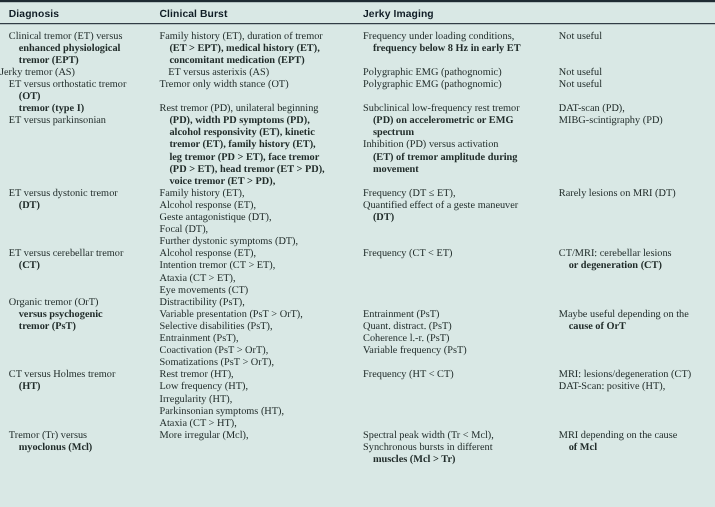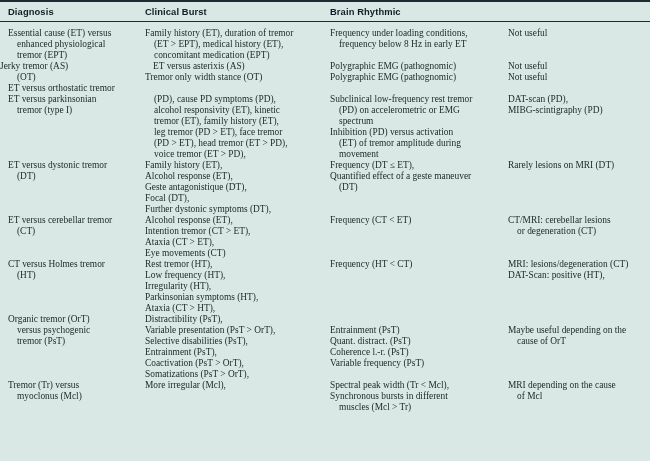--- a/index.html
+++ b/index.html
@@ -24,37 +24,37 @@
     font-family: "Liberation Sans", sans-serif;
     font-weight: bold;
     font-size: 9.5px;
     color: #101d26;
     letter-spacing: 0.1px;
   }
   .c1 { padding-left: 8px; }
   .body { padding-top: 6px; }
   .cell { font-size: 9.4px; line-height: 11px; }
   .ln { white-space: nowrap; min-height: 11px; }
-  .ln.ind { padding-left: 9px; }
+  .ln.ind { padding-left: 9px; font-weight: bold; }
 </style>
 </head>
 <body>
 
 <div class="table">
   <div class="rule top"></div>
   <div class="header row">
     <div class="cell c1 th">Diagnosis</div>
     <div class="cell c2 th">Clinical Burst</div>
-    <div class="cell c4 th">Brain Rhythmic</div>
+    <div class="cell c4 th">Jerky Imaging</div>
   </div>
   <div class="rule mid"></div>
   <div class="body" id="table-body">
       <div class="row">
         <div class="cell c1">
-          <div class="ln">Essential cause (ET) versus</div>
+          <div class="ln">Clinical tremor (ET) versus</div>
           <div class="ln ind">enhanced physiological</div>
           <div class="ln ind">tremor (EPT)</div>
         </div>
         <div class="cell c2">
           <div class="ln">Family history (ET), duration of tremor</div>
           <div class="ln ind">(ET &gt; EPT), medical history (ET),</div>
           <div class="ln ind">concomitant medication (EPT)</div>
         </div>
         <div class="cell c3">
           <div class="ln">Frequency under loading conditions,</div>
@@ -73,40 +73,41 @@
         </div>
         <div class="cell c3">
           <div class="ln">Polygraphic EMG (pathognomic)</div>
         </div>
         <div class="cell c4">
           <div class="ln">Not useful</div>
         </div>
       </div>
       <div class="row">
         <div class="cell c1">
+          <div class="ln">ET versus orthostatic tremor</div>
           <div class="ln ind">(OT)</div>
-          <div class="ln">ET versus orthostatic tremor</div>
         </div>
         <div class="cell c2">
           <div class="ln">Tremor only width stance (OT)</div>
         </div>
         <div class="cell c3">
           <div class="ln">Polygraphic EMG (pathognomic)</div>
         </div>
         <div class="cell c4">
           <div class="ln">Not useful</div>
         </div>
       </div>
       <div class="row">
         <div class="cell c1">
+          <div class="ln ind">tremor (type I)</div>
           <div class="ln">ET versus parkinsonian</div>
-          <div class="ln ind">tremor (type I)</div>
-        </div>
-        <div class="cell c2">
-          <div class="ln ind">(PD), cause PD symptoms (PD),</div>
+        </div>
+        <div class="cell c2">
+          <div class="ln">Rest tremor (PD), unilateral beginning</div>
+          <div class="ln ind">(PD), width PD symptoms (PD),</div>
           <div class="ln ind">alcohol responsivity (ET), kinetic</div>
           <div class="ln ind">tremor (ET), family history (ET),</div>
           <div class="ln ind">leg tremor (PD &gt; ET), face tremor</div>
           <div class="ln ind">(PD &gt; ET), head tremor (ET &gt; PD),</div>
           <div class="ln ind">voice tremor (ET &gt; PD),</div>
         </div>
         <div class="cell c3">
           <div class="ln">Subclinical low-frequency rest tremor</div>
           <div class="ln ind">(PD) on accelerometric or EMG</div>
           <div class="ln ind">spectrum</div>
@@ -154,40 +155,20 @@
         <div class="cell c3">
           <div class="ln">Frequency (CT &lt; ET)</div>
         </div>
         <div class="cell c4">
           <div class="ln">CT/MRI: cerebellar lesions</div>
           <div class="ln ind">or degeneration (CT)</div>
         </div>
       </div>
       <div class="row">
         <div class="cell c1">
-          <div class="ln">CT versus Holmes tremor</div>
-          <div class="ln ind">(HT)</div>
-        </div>
-        <div class="cell c2">
-          <div class="ln">Rest tremor (HT),</div>
-          <div class="ln">Low frequency (HT),</div>
-          <div class="ln">Irregularity (HT),</div>
-          <div class="ln">Parkinsonian symptoms (HT),</div>
-          <div class="ln">Ataxia (CT &gt; HT),</div>
-        </div>
-        <div class="cell c3">
-          <div class="ln">Frequency (HT &lt; CT)</div>
-        </div>
-        <div class="cell c4">
-          <div class="ln">MRI: lesions/degeneration (CT)</div>
-          <div class="ln">DAT-Scan: positive (HT),</div>
-        </div>
-      </div>
-      <div class="row">
-        <div class="cell c1">
           <div class="ln">Organic tremor (OrT)</div>
           <div class="ln ind">versus psychogenic</div>
           <div class="ln ind">tremor (PsT)</div>
         </div>
         <div class="cell c2">
           <div class="ln">Distractibility (PsT),</div>
           <div class="ln">Variable presentation (PsT &gt; OrT),</div>
           <div class="ln">Selective disabilities (PsT),</div>
           <div class="ln">Entrainment (PsT),</div>
           <div class="ln">Coactivation (PsT &gt; OrT),</div>
@@ -201,20 +182,40 @@
           <div class="ln">Variable frequency (PsT)</div>
         </div>
         <div class="cell c4">
           <div class="ln">&nbsp;</div>
           <div class="ln">Maybe useful depending on the</div>
           <div class="ln ind">cause of OrT</div>
         </div>
       </div>
       <div class="row">
         <div class="cell c1">
+          <div class="ln">CT versus Holmes tremor</div>
+          <div class="ln ind">(HT)</div>
+        </div>
+        <div class="cell c2">
+          <div class="ln">Rest tremor (HT),</div>
+          <div class="ln">Low frequency (HT),</div>
+          <div class="ln">Irregularity (HT),</div>
+          <div class="ln">Parkinsonian symptoms (HT),</div>
+          <div class="ln">Ataxia (CT &gt; HT),</div>
+        </div>
+        <div class="cell c3">
+          <div class="ln">Frequency (HT &lt; CT)</div>
+        </div>
+        <div class="cell c4">
+          <div class="ln">MRI: lesions/degeneration (CT)</div>
+          <div class="ln">DAT-Scan: positive (HT),</div>
+        </div>
+      </div>
+      <div class="row">
+        <div class="cell c1">
           <div class="ln">Tremor (Tr) versus</div>
           <div class="ln ind">myoclonus (Mcl)</div>
         </div>
         <div class="cell c2">
           <div class="ln">More irregular (Mcl),</div>
         </div>
         <div class="cell c3">
           <div class="ln">Spectral peak width (Tr &lt; Mcl),</div>
           <div class="ln">Synchronous bursts in different</div>
           <div class="ln ind">muscles (Mcl &gt; Tr)</div>

